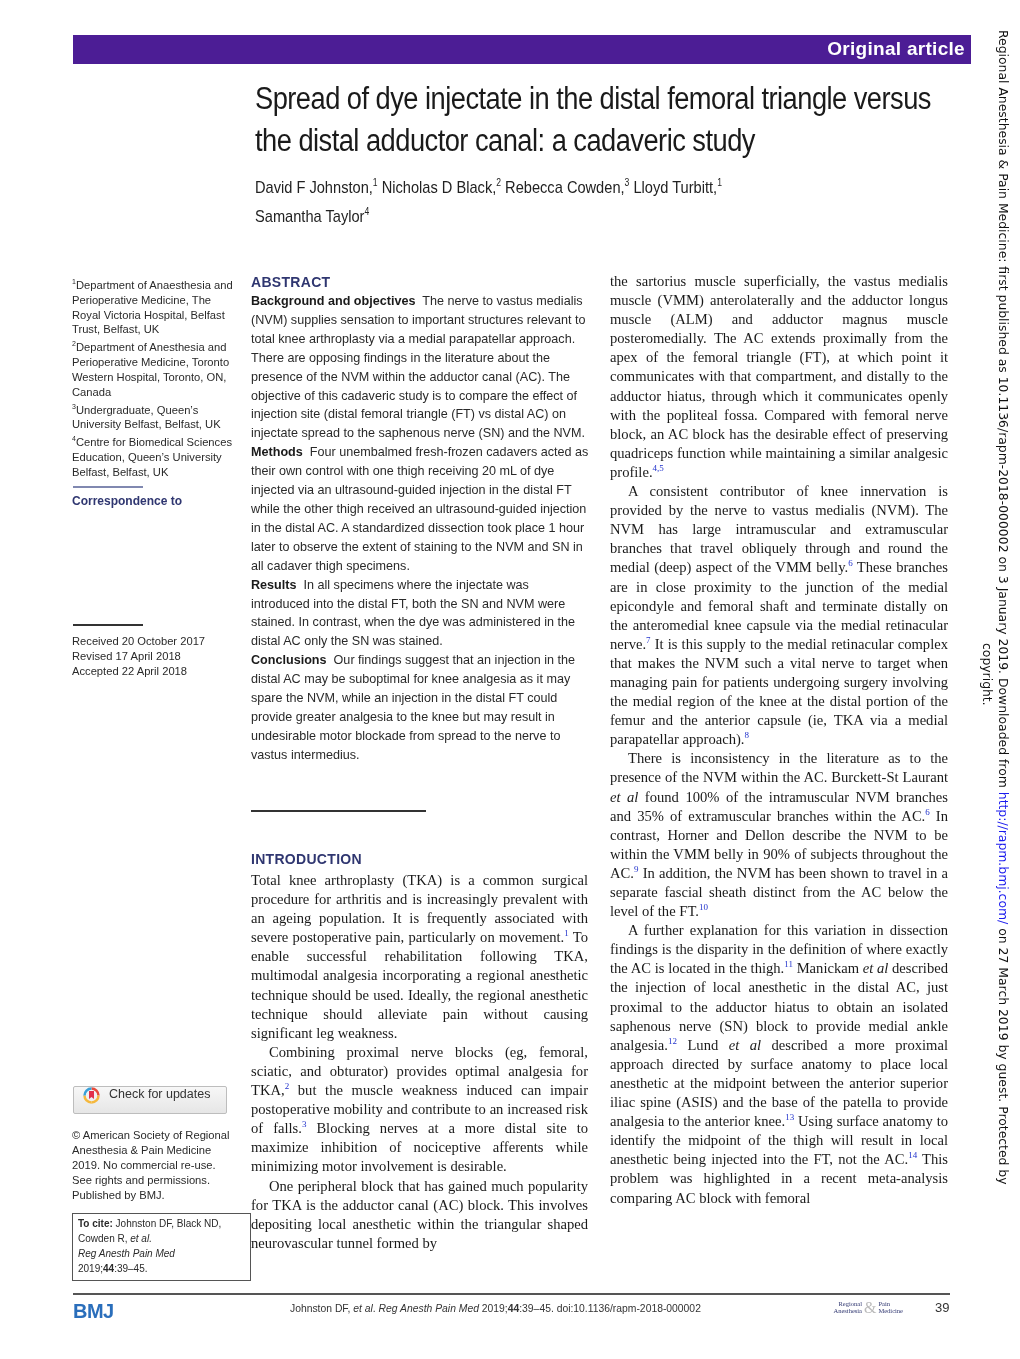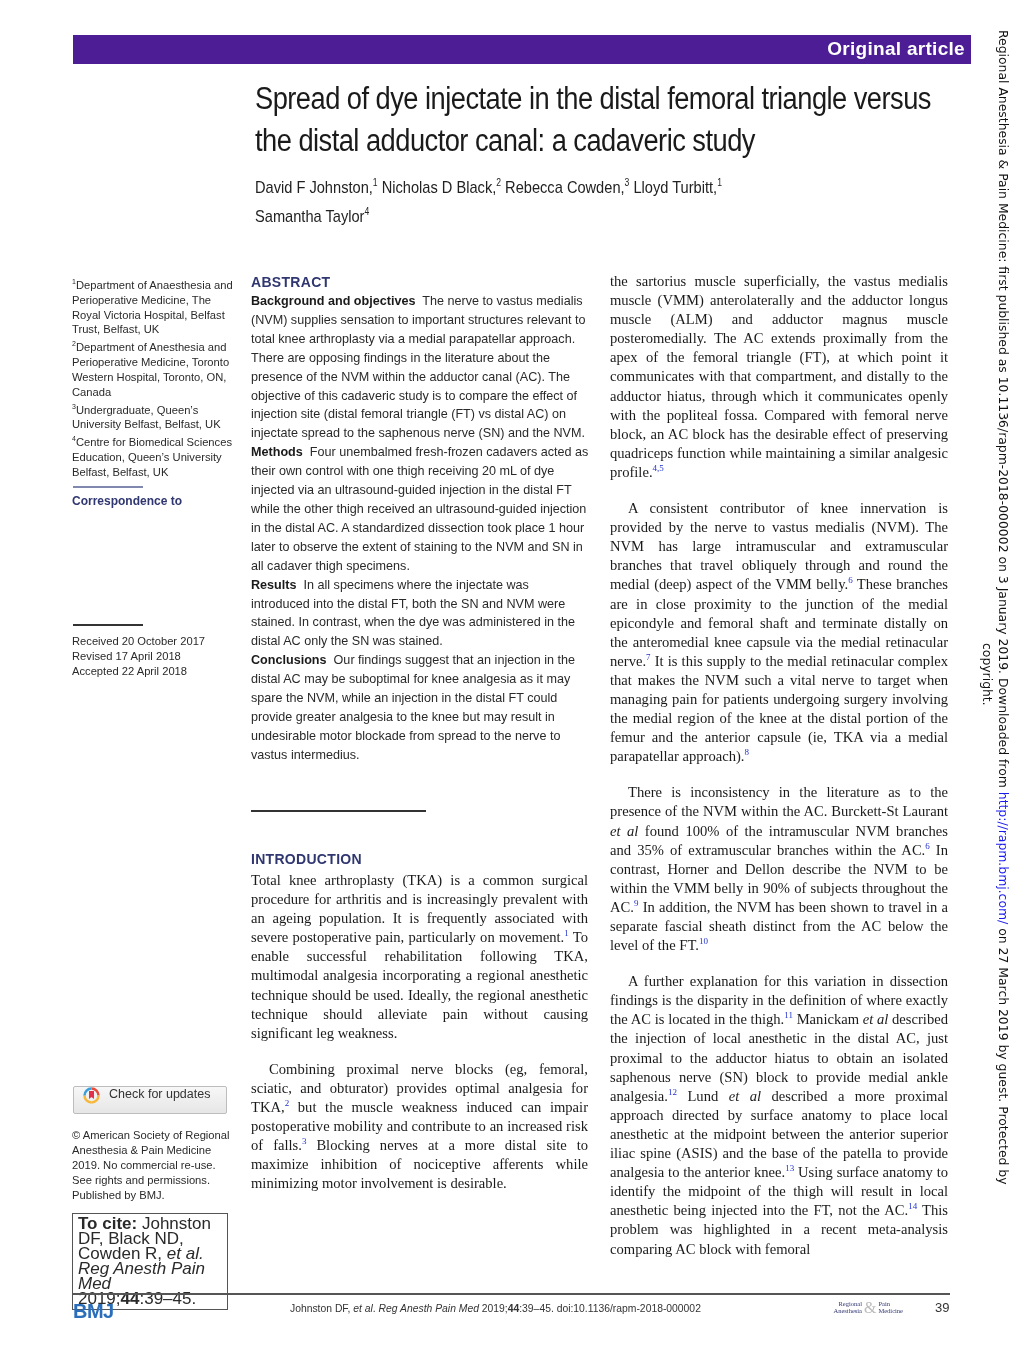--- a/index.html
+++ b/index.html
@@ -13,29 +13,29 @@
   .sidecol sup { font-size: 7px; }
   .affil { top: 275px; }
   .rule-short { position: absolute; height: 1.5px; background: #333; }
   .corr { top: 494px; }
   .corr-h { color: #2f3670; font-weight: bold; font-size: 12px; }
   .dates { top: 634px; }
   .cfu { position: absolute; left: 73px; top: 1086px; width: 154px; height: 28px; border: 1px solid #bdbdbd; border-radius: 2px; background: linear-gradient(#f7f7f7, #e6e6e6); display: flex; align-items: flex-start; box-sizing: border-box; }
   .cfu-icon { width: 17px; height: 17px; margin-left: 9px; position: relative; }
   .cfu-label { margin-left: 9px; font-family: "Liberation Sans", sans-serif; font-size: 12.5px; color: #333; }
   .copyright { top: 1128px; }
-  .cite { position: absolute; left: 72px; top: 1213px; width: 156px; border: 1px solid #555; padding: 3px 5px; box-sizing: border-box; font-family: "Liberation Sans", sans-serif; font-size: 17px; line-height: 14.9px; color: #2a2a2a; }
+  .cite { position: absolute; left: 72px; top: 1213px; width: 179px; border: 1px solid #555; padding: 3px 5px; box-sizing: border-box; font-family: "Liberation Sans", sans-serif; font-size: 10px; line-height: 14.9px; color: #2a2a2a; }
   .abstract { position: absolute; left: 251px; top: 272px; width: 340px; font-family: "Liberation Sans", sans-serif; font-size: 12.6px; line-height: 18.9px; color: #2a2a2a; }
   .abs-h { color: #2f3670; font-weight: bold; font-size: 14px; letter-spacing: 0.3px; line-height: 20px; }
   .abs-sub { font-weight: bold; color: #1a1a1a; }
   .abs-rule { position: absolute; left: 251px; top: 810px; width: 175px; height: 1.5px; background: #333; }
   .intro-h { position: absolute; left: 251px; top: 851px; color: #2f3670; font-family: "Liberation Sans", sans-serif; font-weight: bold; font-size: 14px; letter-spacing: 0.3px; }
   .body-text { position: absolute; font-family: "Liberation Serif", serif; font-size: 14.6px; line-height: 19.1px; color: #1a1a1a; text-align: justify; }
   .body-text p { margin: 0; text-indent: 0; }
-  .body-text p.ind { text-indent: 18px; margin-top: 17px; }
+  .body-text p.ind { text-indent: 18px; }
   .body-text sup { font-size: 9px; color: #2233cc; line-height: 0; }
   .col2 { left: 251px; top: 871px; width: 337px; }
   .col3 { left: 610px; top: 272px; width: 338px; }
   .footer-rule { position: absolute; left: 73px; top: 1293px; width: 877px; height: 2px; background: #555; }
   .bmj { position: absolute; left: 73px; top: 1300px; font-family: "Liberation Sans", sans-serif; font-weight: bold; font-size: 20px; color: #2a6ebb; letter-spacing: -0.5px; }
   .footer-cite { position: absolute; left: 290px; top: 1302px; font-family: "Liberation Sans", sans-serif; font-size: 11.5px; color: #333; transform: scaleX(0.9); transform-origin: left top; white-space: nowrap; }
   .journal-logo { position: absolute; left: 828px; top: 1300px; font-family: "Liberation Serif", serif; font-size: 6.5px; line-height: 7px; color: #2f3670; display: flex; align-items: center; gap: 2px; }
   .journal-logo .amp { font-size: 16px; color: #bbb; }
   .pagenum { position: absolute; left: 935px; top: 1300px; font-family: "Liberation Sans", sans-serif; font-size: 13px; color: #333; }
   .sidebar-vertical { position: absolute; left: 1010px; top: 30px; transform-origin: left top; transform: rotate(90deg); white-space: nowrap; font-family: "DejaVu Sans", sans-serif; font-size: 12.4px; line-height: 14px; color: #111; width: 1290px; }
@@ -121,20 +121,21 @@
   </div>
 </div>
 
 <div class="abs-rule"></div>
 
 <div class="intro-h">INTRODUCTION</div>
 
 <div class="body-text col2">
   <p><span>Total knee arthroplasty (TKA) is a common surgical procedure for arthritis and is increasingly prevalent with an ageing population. It is frequently associated with severe postoperative pain, particularly on movement.</span><sup>1</sup><span> To enable successful rehabilitation following TKA, multimodal analgesia incorporating a regional anesthetic technique should be used. Ideally, the regional anesthetic technique should alleviate pain without causing significant leg weakness.</span></p>
   <p class="ind"><span>Combining proximal nerve blocks (eg, femoral, sciatic, and obturator) provides optimal analgesia for TKA,</span><sup>2</sup><span> but the muscle weakness induced can impair postoperative mobility and contribute to an increased risk of falls.</span><sup>3</sup><span> Blocking nerves at a more distal site to maximize inhibition of nociceptive afferents while minimizing motor involvement is desirable.</span></p>
+  <p class="ind"><span>One peripheral block that has gained much popularity for TKA is the adductor canal (AC) block. This involves depositing local anesthetic within the triangular shaped neurovascular tunnel formed by</span></p>
 </div>
 
 <div class="body-text col3">
   <p><span>the sartorius muscle superficially, the vastus medialis muscle (VMM) anterolaterally and the adductor longus muscle (ALM) and adductor magnus muscle posteromedially. The AC extends proximally from the apex of the femoral triangle (FT), at which point it communicates with that compartment, and distally to the adductor hiatus, through which it communicates openly with the popliteal fossa. Compared with femoral nerve block, an AC block has the desirable effect of preserving quadriceps function while maintaining a similar analgesic profile.</span><sup>4,5</sup></p>
   <p class="ind"><span>A consistent contributor of knee innervation is provided by the nerve to vastus medialis (NVM). The NVM has large intramuscular and extramuscular branches that travel obliquely through and round the medial (deep) aspect of the VMM belly.</span><sup>6</sup><span> These branches are in close proximity to the junction of the medial epicondyle and femoral shaft and terminate distally on the anteromedial knee capsule via the medial retinacular nerve.</span><sup>7</sup><span> It is this supply to the medial retinacular complex that makes the NVM such a vital nerve to target when managing pain for patients undergoing surgery involving the medial region of the knee at the distal portion of the femur and the anterior capsule (ie, TKA via a medial parapatellar approach).</span><sup>8</sup></p>
   <p class="ind"><span>There is inconsistency in the literature as to the presence of the NVM within the AC. Burckett-St Laurant </span><i>et al</i><span> found 100% of the intramuscular NVM branches and 35% of extramuscular branches within the AC.</span><sup>6</sup><span> In contrast, Horner and Dellon describe the NVM to be within the VMM belly in 90% of subjects throughout the AC.</span><sup>9</sup><span> In addition, the NVM has been shown to travel in a separate fascial sheath distinct from the AC below the level of the FT.</span><sup>10</sup></p>
   <p class="ind"><span>A further explanation for this variation in dissection findings is the disparity in the definition of where exactly the AC is located in the thigh.</span><sup>11</sup><span> Manickam </span><i>et al</i><span> described the injection of local anesthetic in the distal AC, just proximal to the adductor hiatus to obtain an isolated saphenous nerve (SN) block to provide medial ankle analgesia.</span><sup>12</sup><span> Lund </span><i>et al</i><span> described a more proximal approach directed by surface anatomy to place local anesthetic at the midpoint between the anterior superior iliac spine (ASIS) and the base of the patella to provide analgesia to the anterior knee.</span><sup>13</sup><span> Using surface anatomy to identify the midpoint of the thigh will result in local anesthetic being injected into the FT, not the AC.</span><sup>14</sup><span> This problem was highlighted in a recent meta-analysis comparing AC block with femoral</span></p>
 </div>
 
 <div class="footer-rule"></div>

